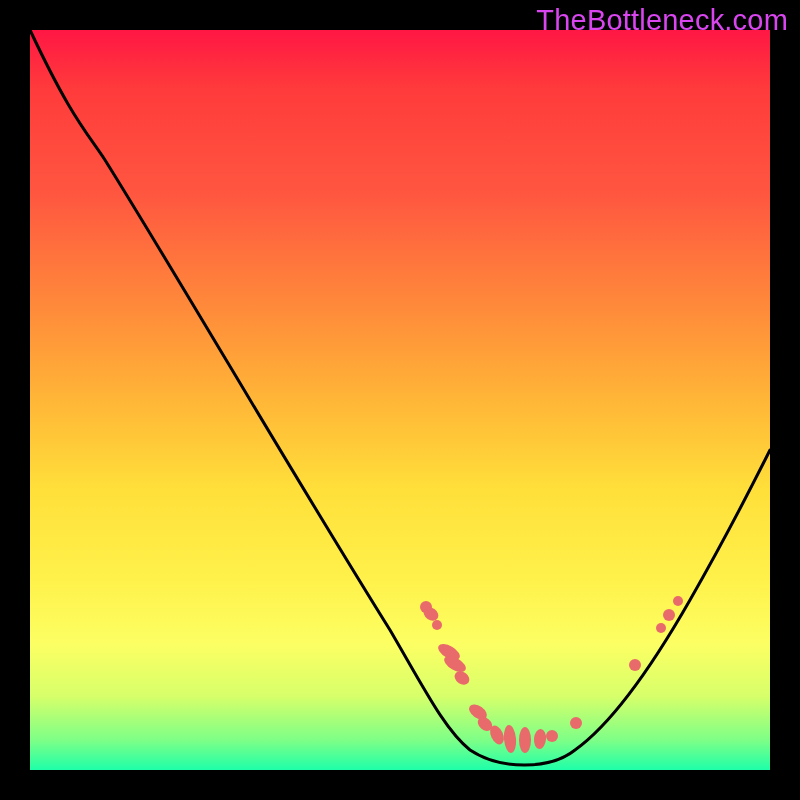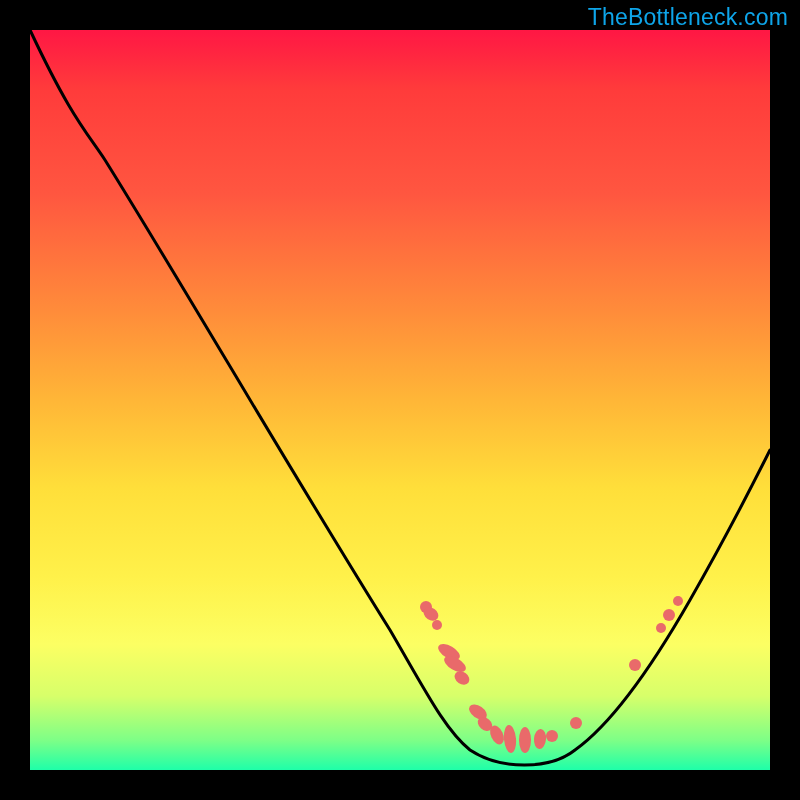--- a/index.html
+++ b/index.html
@@ -13,22 +13,22 @@
   }
   .stage {
     position: relative;
     width: 800px;
     height: 800px;
   }
   .watermark {
     position: absolute;
     top: 4px;
     right: 12px;
-    color: #0ea5e9;
-    font-size: 23px;
+    color: #d946ef;
+    font-size: 29px;
     font-weight: 400;
     letter-spacing: 0.2px;
     z-index: 10;
     user-select: none;
   }
   
   .plot {
     position: absolute;
     left: 30px;
     top: 30px;

